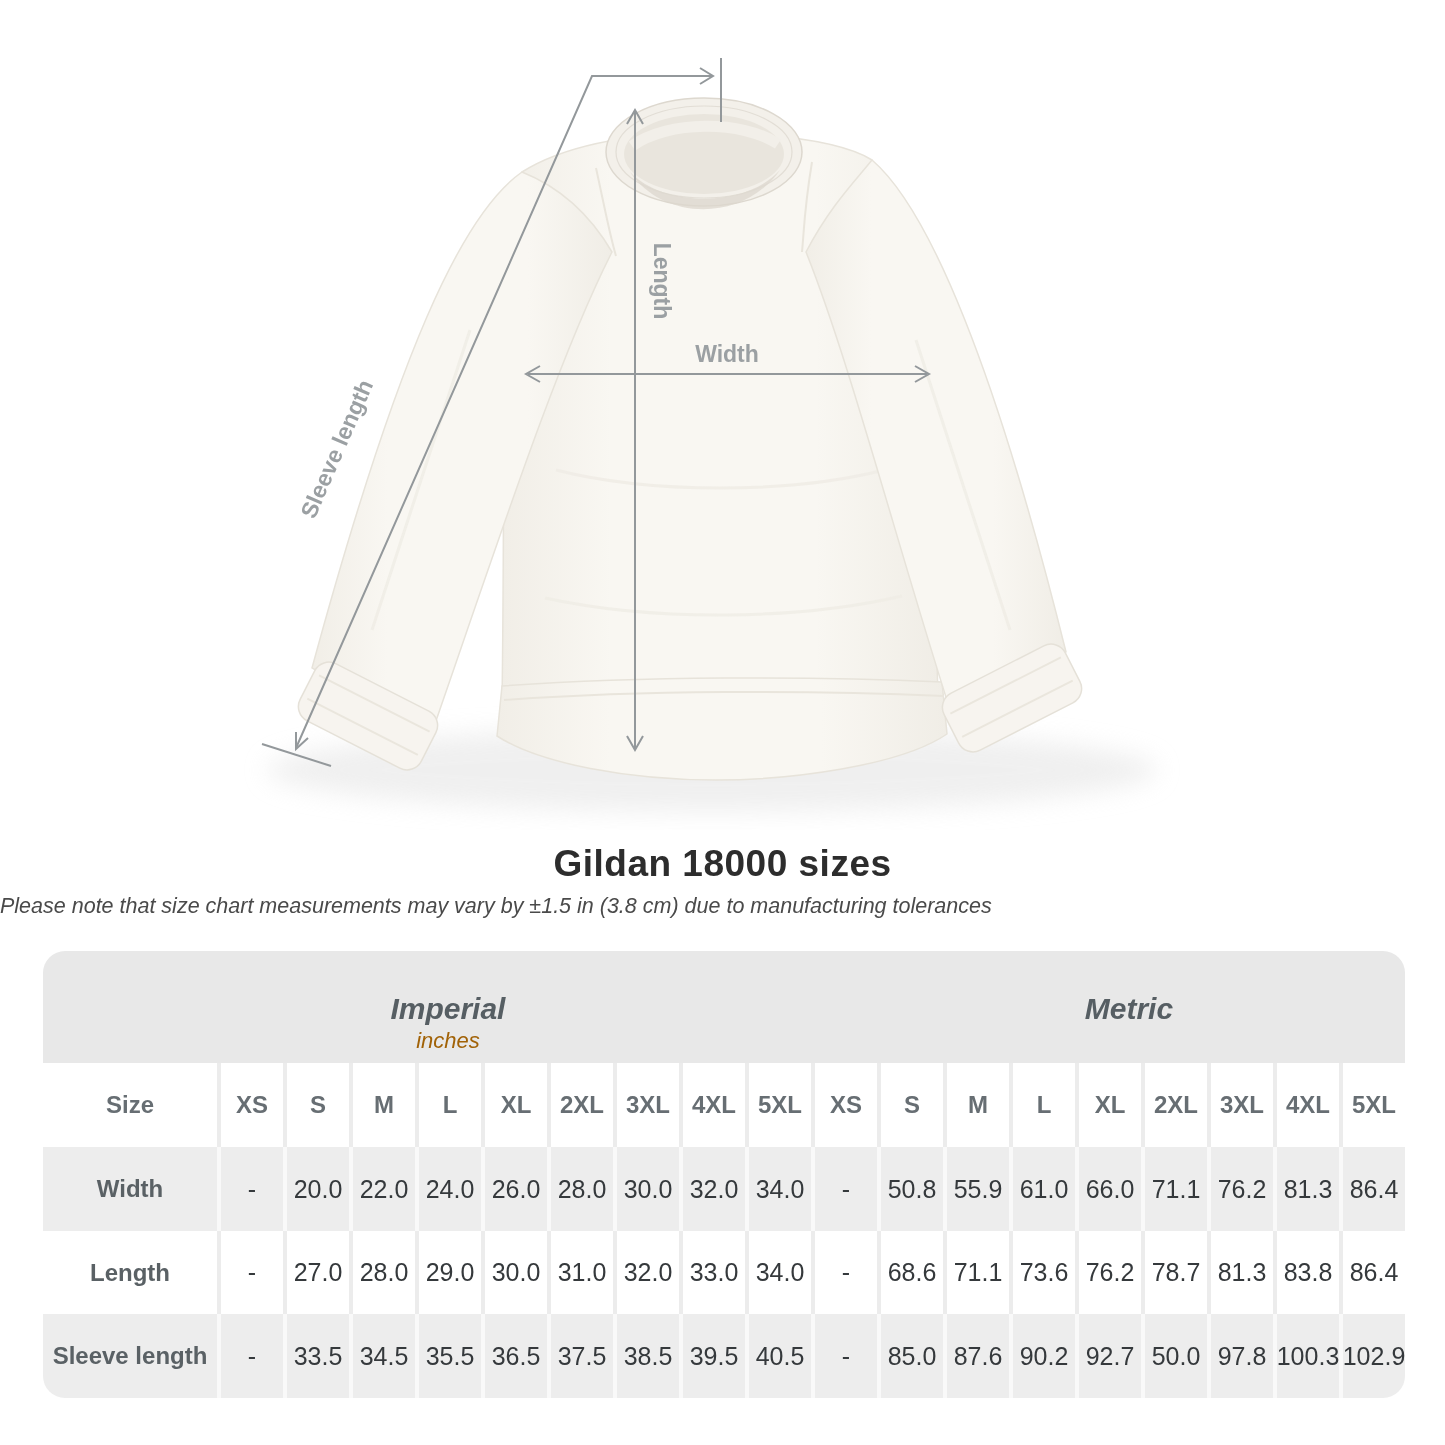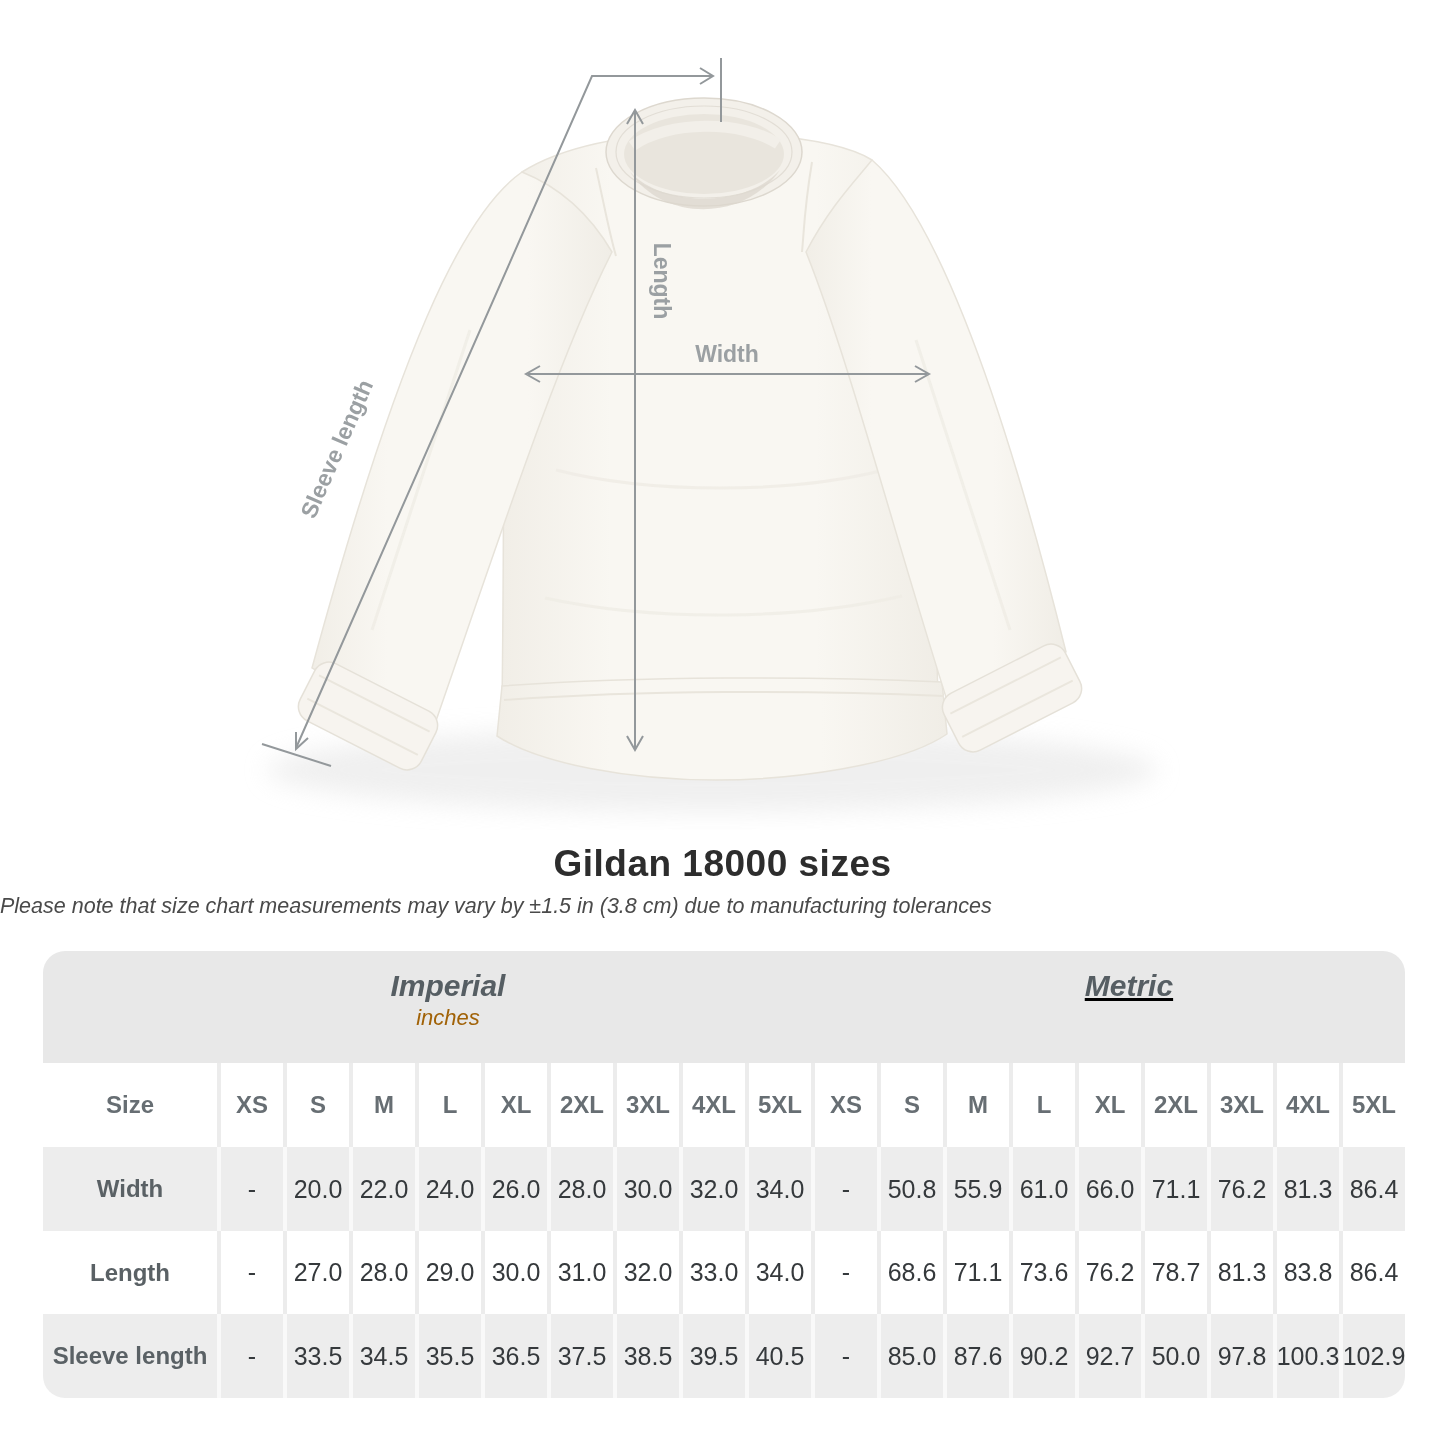--- a/index.html
+++ b/index.html
@@ -13,23 +13,23 @@
     font-size:37px;font-weight:bold;color:#2d2d2d;letter-spacing:.5px;
   }
   .page-note{
     position:absolute;top:894px;left:0;width:100%;
     font-size:21.5px;font-style:italic;color:#4a4a4a;
   }
   
   .size-table{position:absolute;left:43px;top:951px;width:1362px;}
   .band{display:flex;height:112px;background:#e8e8e8;
     border-top-left-radius:22px;border-top-right-radius:22px;}
-  .band-half{box-sizing:border-box;padding-top:18px;text-align:center;margin-left:48px;}
+  .band-half{box-sizing:border-box;padding-top:41px;text-align:center;margin-left:48px;}
   .band-half.imperial{width:calc(174px + 594px);}
-  .band-half.metric{width:594px;text-decoration:underline;}
+  .band-half.metric{width:594px;}
   .band-title{font-size:30px;font-weight:bold;font-style:italic;color:#565e63;line-height:34px;}
   .band-unit{font-size:22px;font-style:italic;color:#a16207;line-height:30px;}
   .grid{
     display:grid;
     grid-template-columns:174px repeat(18, 66px);
     grid-auto-rows:auto;
   }
   .cell{
     display:flex;align-items:center;justify-content:center;
     box-sizing:border-box;background:#ffffff;

